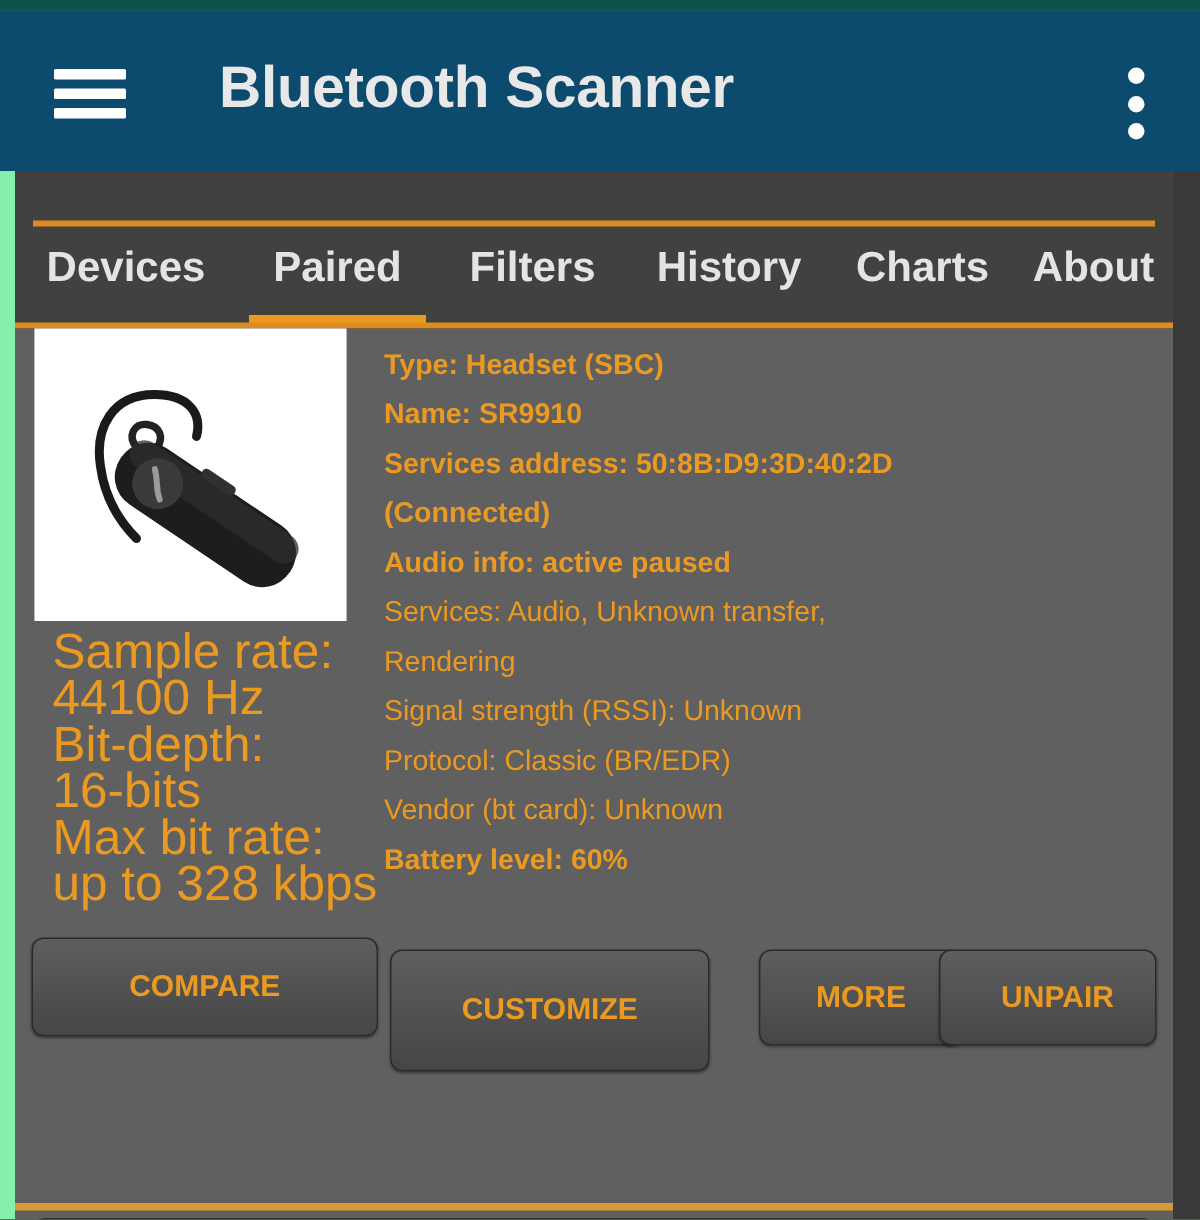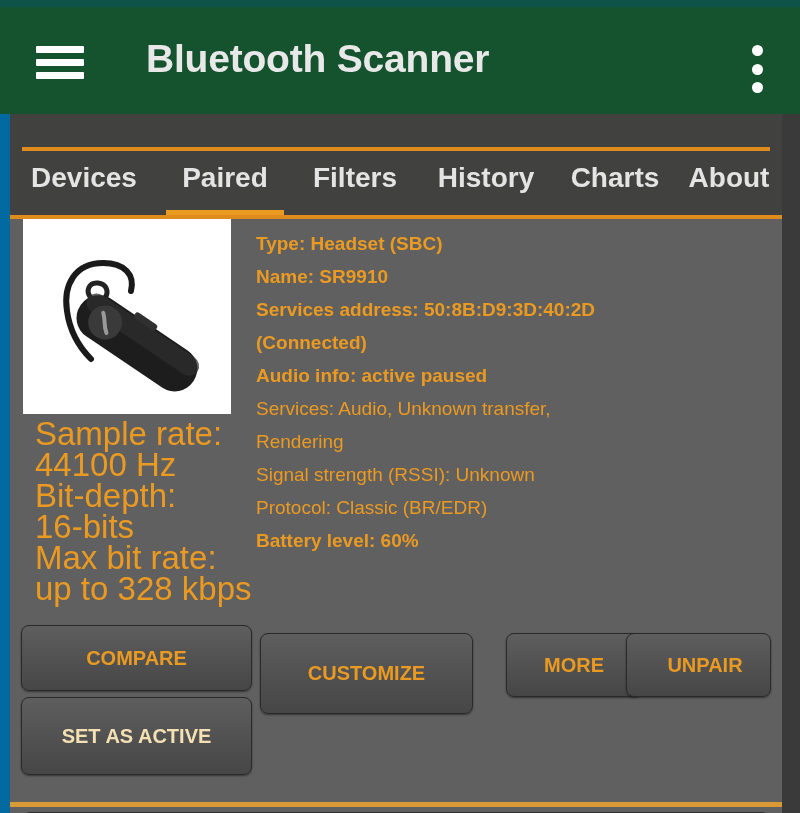--- a/index.html
+++ b/index.html
@@ -27,21 +27,21 @@
     height: 7px;
     background: #0e5349;
   }
 
   
   .appbar {
     position: absolute;
     top: 7px; left: 0;
     width: 800px;
     height: 107px;
-    background: #14532d;
+    background: #0c4a6e;
   }
   .hamburger {
     position: absolute;
     left: 36px;
     top: 39px;
     width: 48px;
     height: 33px;
     display: flex;
     flex-direction: column;
     justify-content: space-between;
@@ -83,21 +83,21 @@
     border-radius: 50%;
     background: #ffffff;
   }
 
   
   .frame {
     position: absolute;
     top: 114px; left: 0;
     width: 800px;
     height: 699px;
-    background: #0369a1;
+    background: #86efac;
     padding: 0 0 0 10px;
   }
 
   .panel {
     position: absolute;
     top: 0; left: 10px;
     width: 772px;
     height: 699px;
     background: #414140;
     overflow: hidden;
@@ -342,27 +342,27 @@
           <div class="right-col">
             <div class="det-line bold">Type: Headset (SBC)</div>
             <div class="det-line bold">Name: SR9910</div>
             <div class="det-line bold">Services address: 50:8B:D9:3D:40:2D</div>
             <div class="det-line bold">(Connected)</div>
             <div class="det-line bold">Audio info: active paused</div>
             <div class="det-line">Services: Audio, Unknown transfer,</div>
             <div class="det-line">Rendering</div>
             <div class="det-line">Signal strength (RSSI): Unknown</div>
             <div class="det-line">Protocol: Classic (BR/EDR)</div>
+            <div class="det-line">Vendor (bt card): Unknown</div>
             <div class="det-line bold">Battery level: 60%</div>
           </div>
         </div>
 
         <div class="btn-area">
           <div class="btn btn-compare">COMPARE</div>
-          <div class="btn btn-setactive">SET AS ACTIVE</div>
           <div class="btn btn-customize">CUSTOMIZE</div>
           <div class="btn btn-more">MORE</div>
           <div class="btn btn-unpair">UNPAIR</div>
         </div>
 
         <div class="bottom-rule"></div>
         <div class="next-card"></div>
 
       </div>
     </div>

